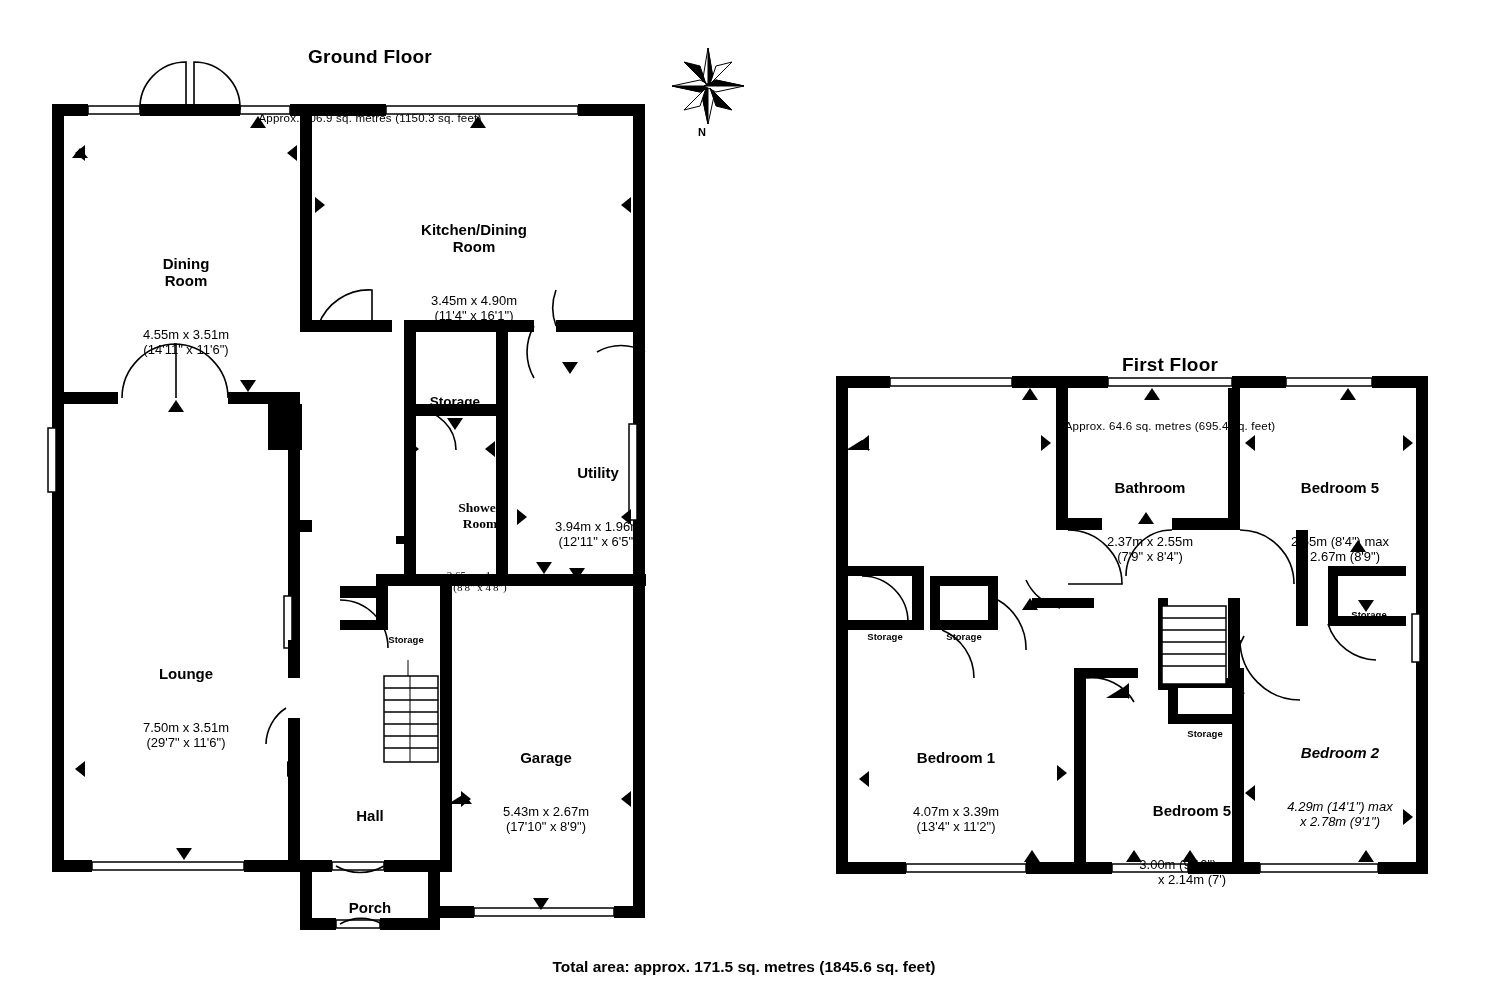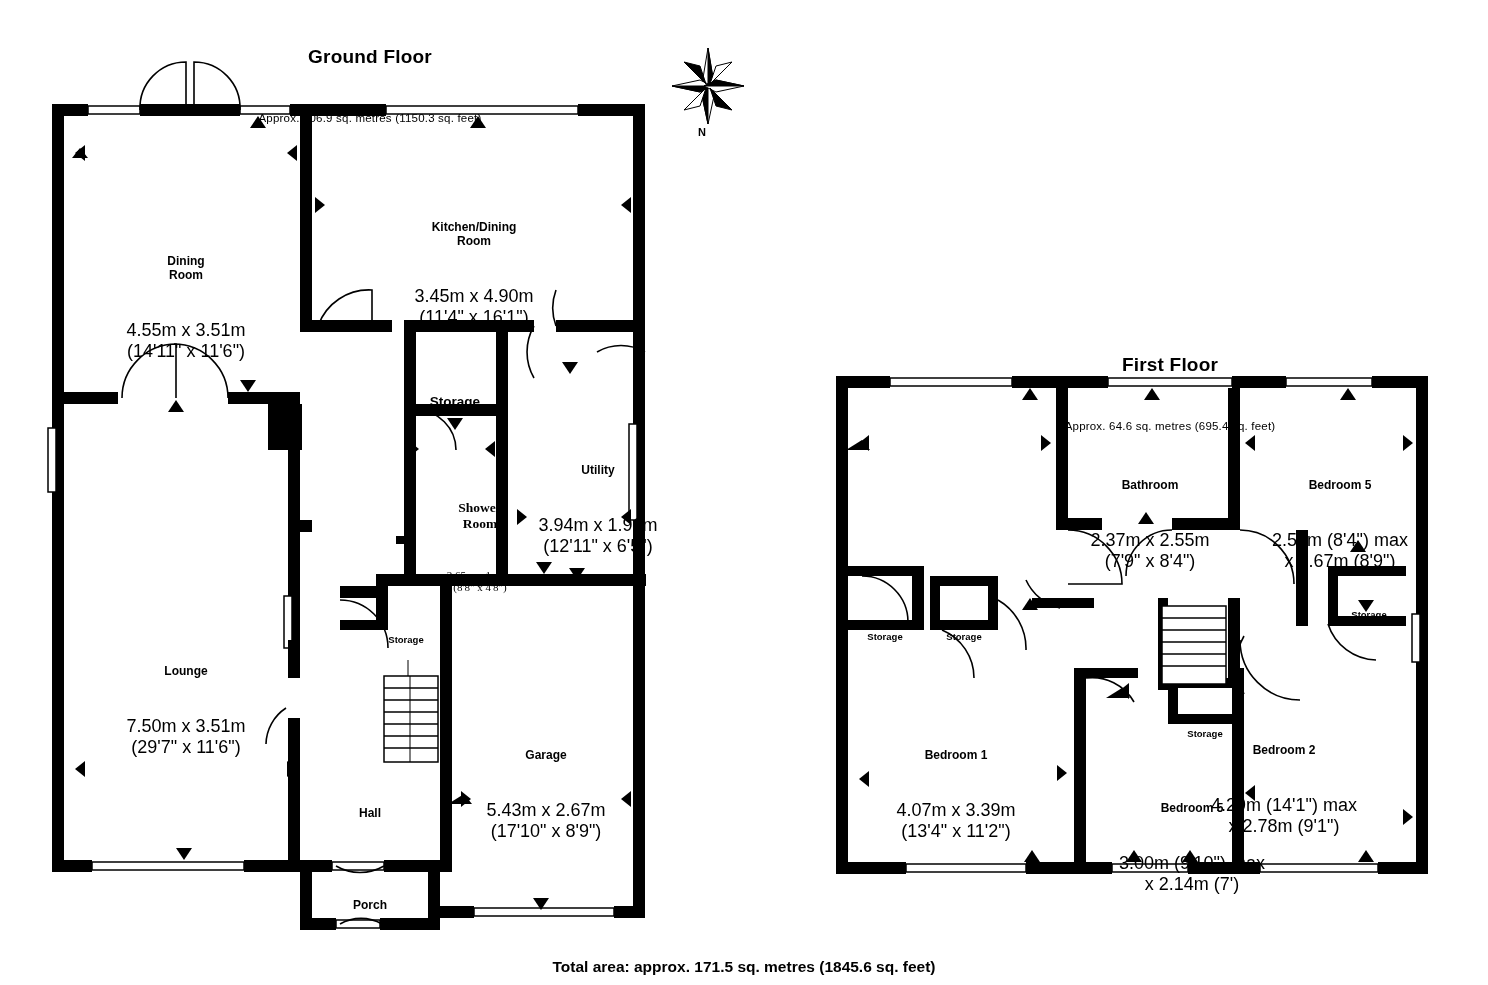--- a/index.html
+++ b/index.html
@@ -36,25 +36,25 @@
   .floor-title {
     font-size: 19px;
     font-weight: bold;
     letter-spacing: .2px;
   }
   .floor-sub {
     font-size: 11.5px;
     font-weight: normal;
   }
   .room-name {
-    font-size: 12px;
+    font-size: 15px;
     font-weight: bold;
   }
   .room-dims {
-    font-size: 18px;
+    font-size: 13px;
     font-weight: normal;
   }
   .room-name.small {
     font-size: 13.5px;
   }
   .room-dims.small {
     font-size: 11px;
   }
   .mini-name {
     font-size: 9.5px;
@@ -428,21 +428,21 @@
     <span class="block room-dims">4.07m x 3.39m
 (13'4" x 11'2")</span>
   </div>
 
   <div class="lbl" style="left:1078px; top:765px; width:228px;">
     <span class="block room-name">Bedroom 5</span>
     <span class="block room-dims">3.00m (9'10") max
 x 2.14m (7')</span>
   </div>
 
-  <div class="lbl" style="left:1192px; top:707px; width:184px;">
+  <div class="lbl" style="left:1248px; top:707px; width:184px;font-style:italic;">
     <span class="block room-name">Bedroom 2</span>
     <span class="block room-dims">4.29m (14'1") max
 x 2.78m (9'1")</span>
   </div>
 
   <div class="lbl total-area" style="left:394px; top:958px; width:700px;">Total area: approx. 171.5 sq. metres (1845.6 sq. feet)</div>
 
 </div>
 
 </body></html>

